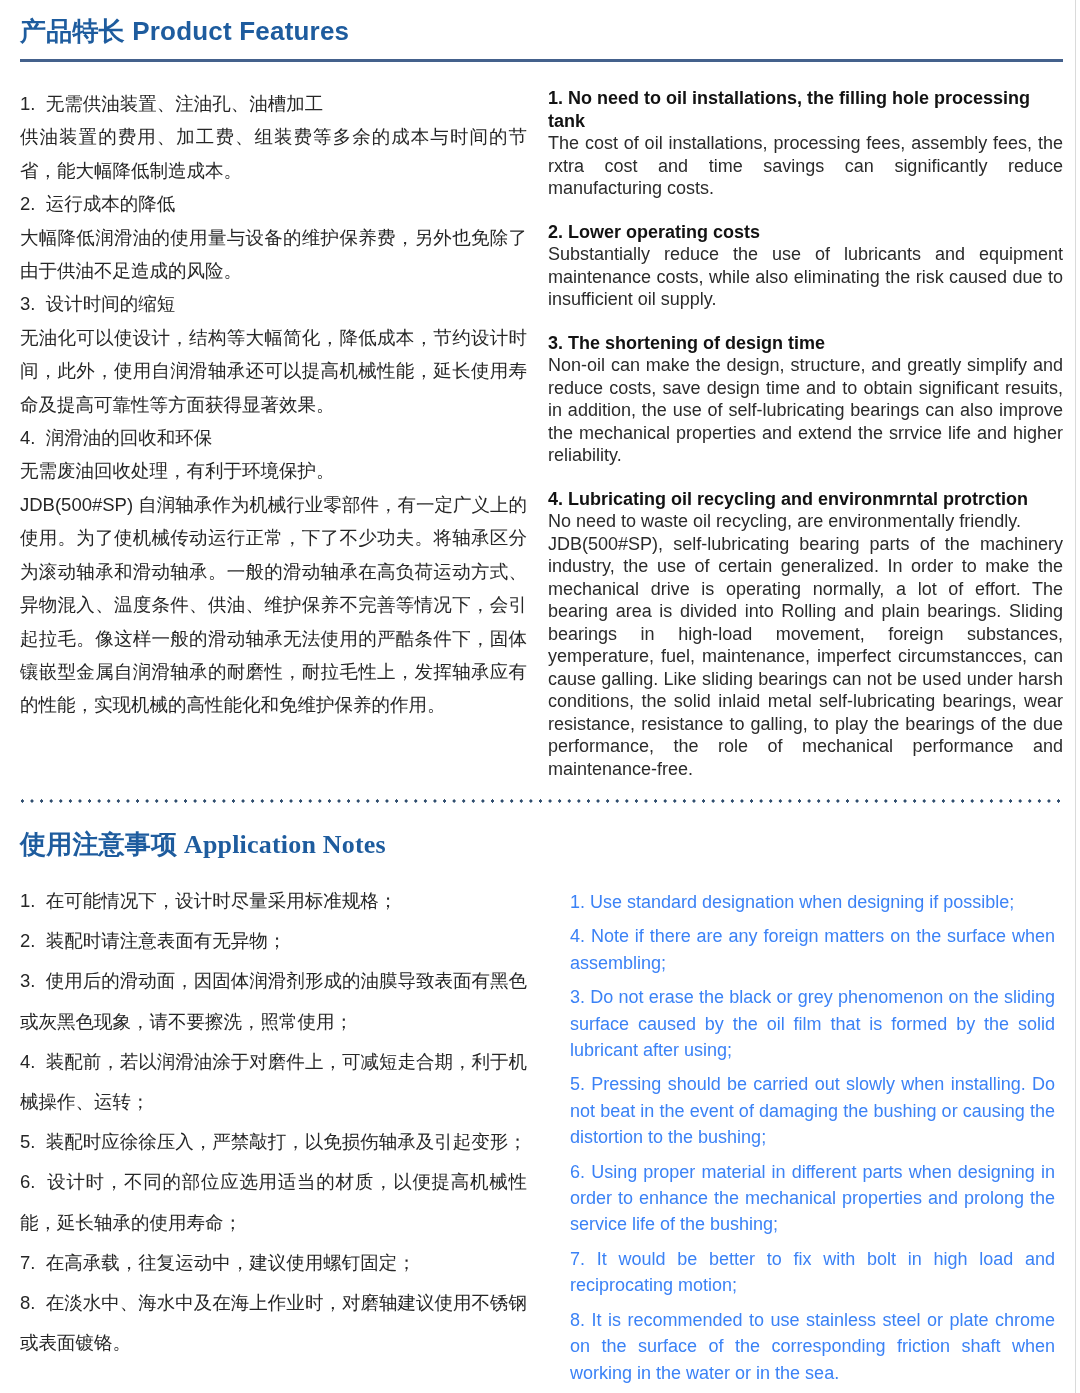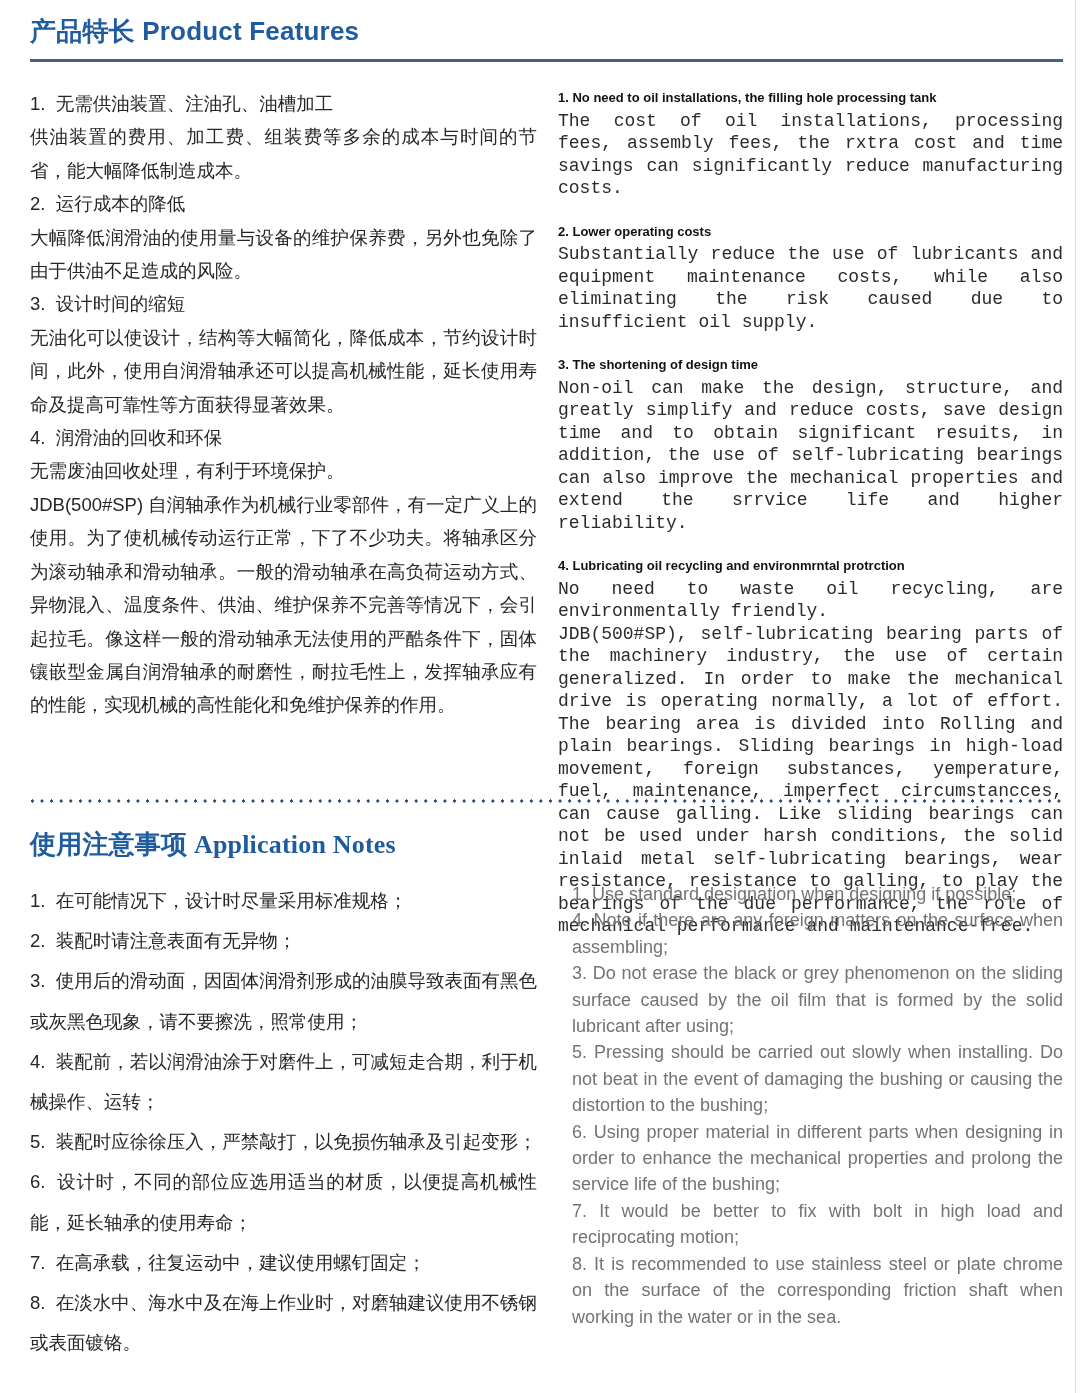--- a/index.html
+++ b/index.html
@@ -9,21 +9,21 @@
     height: 1393px;
     background: #ffffff;
     overflow: hidden;
     font-family: "Liberation Sans", "DejaVu Sans", sans-serif;
   }
   .page {
     position: relative;
     width: 1080px;
     height: 1393px;
     box-sizing: border-box;
-    padding: 16px 17px 0 30px;
+    padding: 16px 17px 0 20px;
   }
   .section-title {
     margin: 0;
     font-size: 26px;
     line-height: 30px;
     font-weight: 700;
     color: #1e5c9e;
     letter-spacing: 0.2px;
   }
   .rule {
@@ -48,32 +48,31 @@
     margin: 0;
     font-size: 18.5px;
     line-height: 33.4px;
     text-align: justify;
     color: #262626;
   }
   .en-f .item { margin-bottom: 21px; }
   .en-f .item:last-child { margin-bottom: 0; }
   .en-f h3 {
     margin: 0;
-    font-size: 13px;
+    font-size: 18px;
     line-height: 22.5px;
     font-weight: 700;
     color: #121212;
   }
   .en-f p {
     margin: 0;
     font-size: 18px;
     line-height: 22.5px;
     text-align: justify;
     color: #2b2b2b;
-    font-family: Liberation Mono, monospace;
   }
 
   .dots {
     height: 4px;
     margin-top: 64px;
     background-image: radial-gradient(circle 1.6px at 2px 2px, #2f4d6e 98%, rgba(0,0,0,0));
     background-size: 9.6px 4px;
     background-repeat: repeat-x;
   }
 
@@ -82,25 +81,25 @@
 
   .cn-n p {
     margin: 0;
     font-size: 18.5px;
     line-height: 40.2px;
     text-align: justify;
     color: #262626;
   }
   .en-n { padding-left: 14px; box-sizing: border-box; }
   .en-n p {
-    margin: 0;
+    margin: 8px;
     font-size: 18px;
     line-height: 26.4px;
     text-align: justify;
-    color: #737373;
+    color: #3b82f6;
   }
 
   .edge-line {
     position: absolute;
     top: 0;
     right: 4px;
     width: 1px;
     height: 100%;
     background: #dadada;
   }

